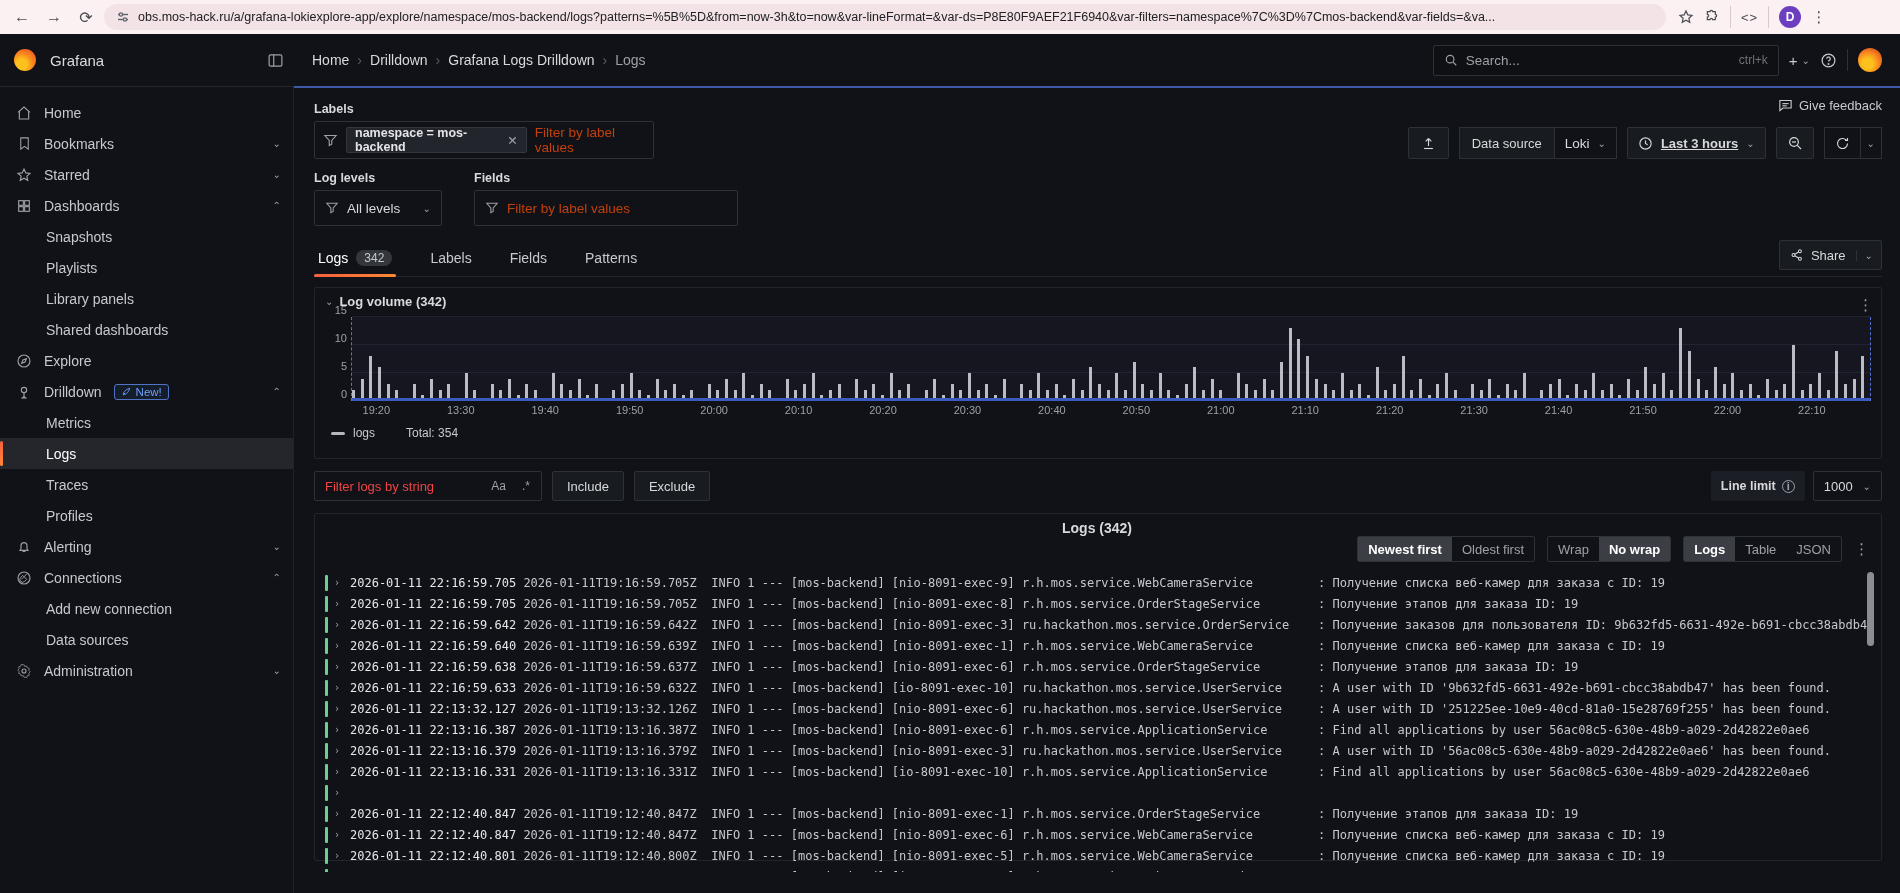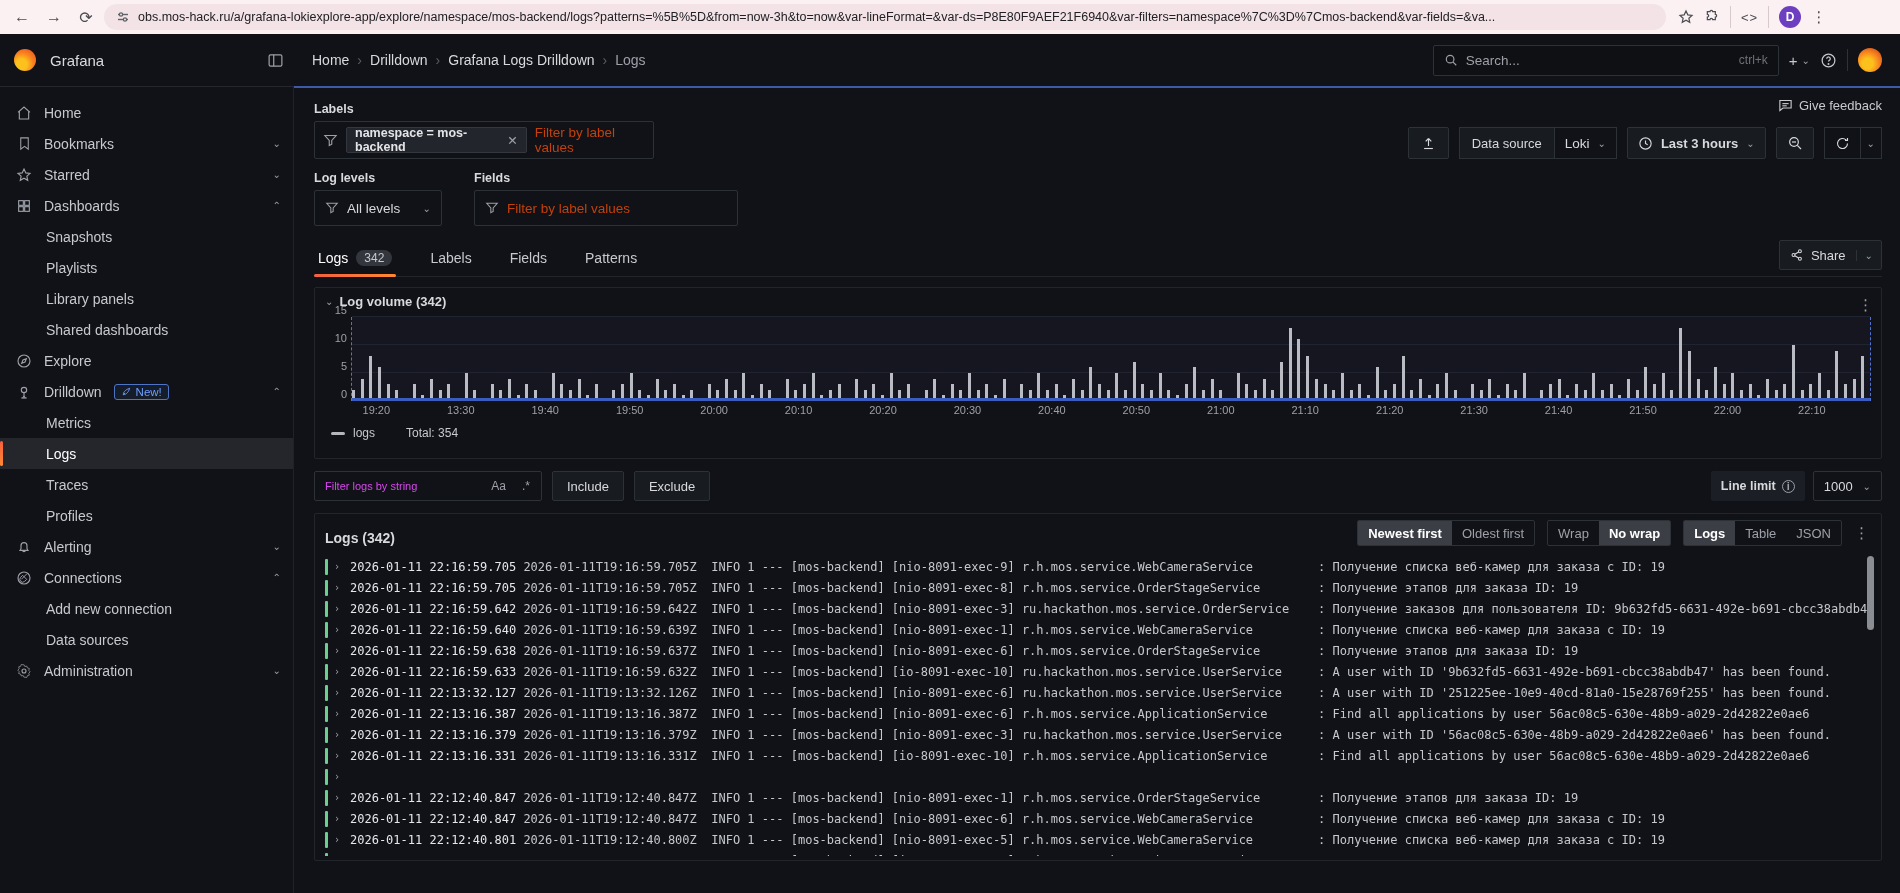--- a/index.html
+++ b/index.html
@@ -115,35 +115,35 @@
   .x-axis { position:relative; height:16px; margin-left:26px; margin-top:3px; }
   .x-lab { position:absolute; transform:translateX(-50%); color:#9da0a8; font-size:11px; top:0; }
   .legend { display:flex; align-items:center; gap:8px; margin:6px 0 0 6px; color:#c7c9ce; font-size:12px; }
   .legend .dash { width:14px; height:3px; background:#b4b7be; border-radius:2px; }
   .legend .total { margin-left:23px; }
 
   
   .logfilter-row { display:flex; align-items:center; margin-top:12px; gap:10px; }
   .logsearch { width:228px; height:30px; border:1px solid #2c3235; border-radius:2px; display:flex;
                align-items:center; padding:0 6px 0 10px; gap:6px; background:#111217; }
-  .logsearch .ph { color:#d946ef; font-size:11px; flex:1; }
+  .logsearch .ph { color:#ef4444; font-size:13px; flex:1; }
   .mini-btn { color:#9da0a8; font-size:12px; padding:2px 5px; border-radius:2px; cursor:pointer; }
   .inc-btn { height:30px; border:1px solid #2c3235; border-radius:2px; background:#181b1f; color:#d8d9dd;
              display:flex; align-items:center; padding:0 14px; font-size:13px; cursor:pointer; }
   .line-limit { margin-left:auto; display:flex; align-items:center; gap:8px; }
   .ll-label { background:#1b1e24; height:30px; display:flex; align-items:center; gap:6px; padding:0 10px;
               color:#d8d9dd; font-size:12.5px; font-weight:bold; border-radius:2px; }
   .info-ico { color:#9da0a8; font-size:11px; border:1px solid #9da0a8; border-radius:50%; width:13px; height:13px;
               display:flex; align-items:center; justify-content:center; font-style:normal; }
   .ll-value { height:30px; border:1px solid #2c3235; border-radius:2px; display:flex; align-items:center;
               gap:10px; padding:0 10px; color:#d8d9dd; font-size:13px; background:#111217; }
 
   
   .logs-panel { margin-top:12px; height:348px; padding:6px 4px 0 10px; }
-  .logs-head { display:flex; align-items:flex-end; padding-right:8px; }
+  .logs-head { display:flex; align-items:center; padding-right:8px;flex-direction:column; }
   .logs-title { color:#d8d9dd; font-size:14px; font-weight:bold; }
   .head-controls { margin-left:auto; display:flex; align-items:center; gap:12px; }
   .toggle-group { display:flex; border:1px solid #2c3235; border-radius:2px; overflow:hidden; height:26px; }
   .toggle { display:flex; align-items:center; padding:0 10px; color:#9da0a8; font-size:13px; cursor:pointer; }
   .toggle.active { background:#3b3e45; color:#fff; font-weight:bold; }
   .logs-rows { margin-top:10px; position:relative; height:300px; overflow:hidden;
                font-family:"DejaVu Sans Mono", monospace; font-size:12px; }
   .log-row { height:21px; display:flex; align-items:center; gap:6px; white-space:pre; overflow:hidden; }
   .lvl-bar { width:3px; height:16px; background:#6ccf8e; flex:0 0 3px; border-radius:1px; }
   .row-chev { color:#9da0a8; font-size:10px; width:10px; flex:0 0 10px; cursor:pointer; }
@@ -412,21 +412,21 @@
             <span class="chev">⌄</span>
           </div>
         </div>
         <div class="ctl-btn">
           <span class="icon">
             <svg width="15" height="15" viewBox="0 0 24 24" fill="none" stroke="currentColor" stroke-width="1.8">
                 <circle cx="12" cy="12" r="9"></circle>
                 <path d="M12 7v5l3.5 2"></path>
               </svg>
           </span>
-          <span style="font-weight:bold;">Last 3 hours</span>
+          <span style="font-weight:bold;text-decoration:underline;">Last 3 hours</span>
           <span class="chev">⌄</span>
         </div>
         <div class="ctl-btn icon" style="padding:0 10px;">
           <svg width="16" height="16" viewBox="0 0 24 24" fill="none" stroke="currentColor" stroke-width="1.8">
               <circle cx="10.5" cy="10.5" r="6.5"></circle>
               <line x1="15.5" y1="15.5" x2="21" y2="21"></line>
               <line x1="7.5" y1="10.5" x2="13.5" y2="10.5"></line>
             </svg>
         </div>
         <div class="ctl-group">

